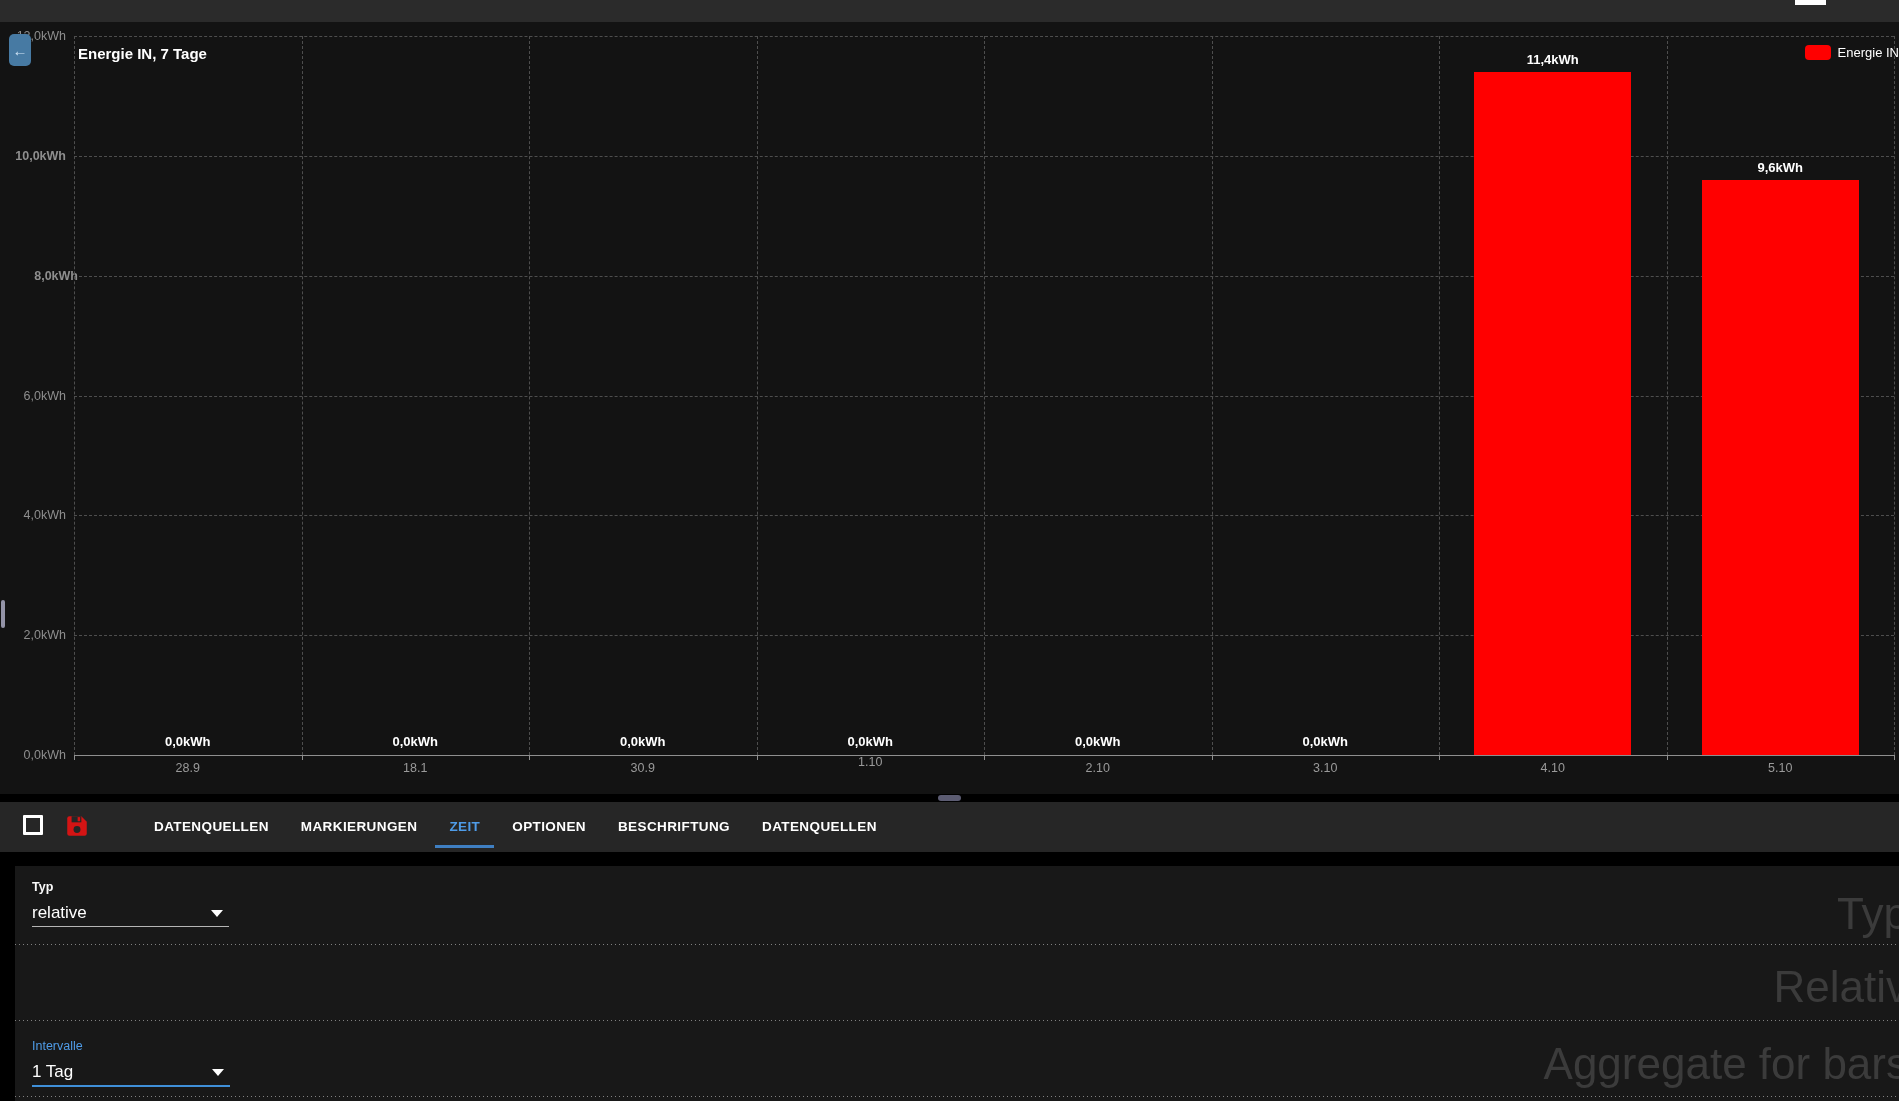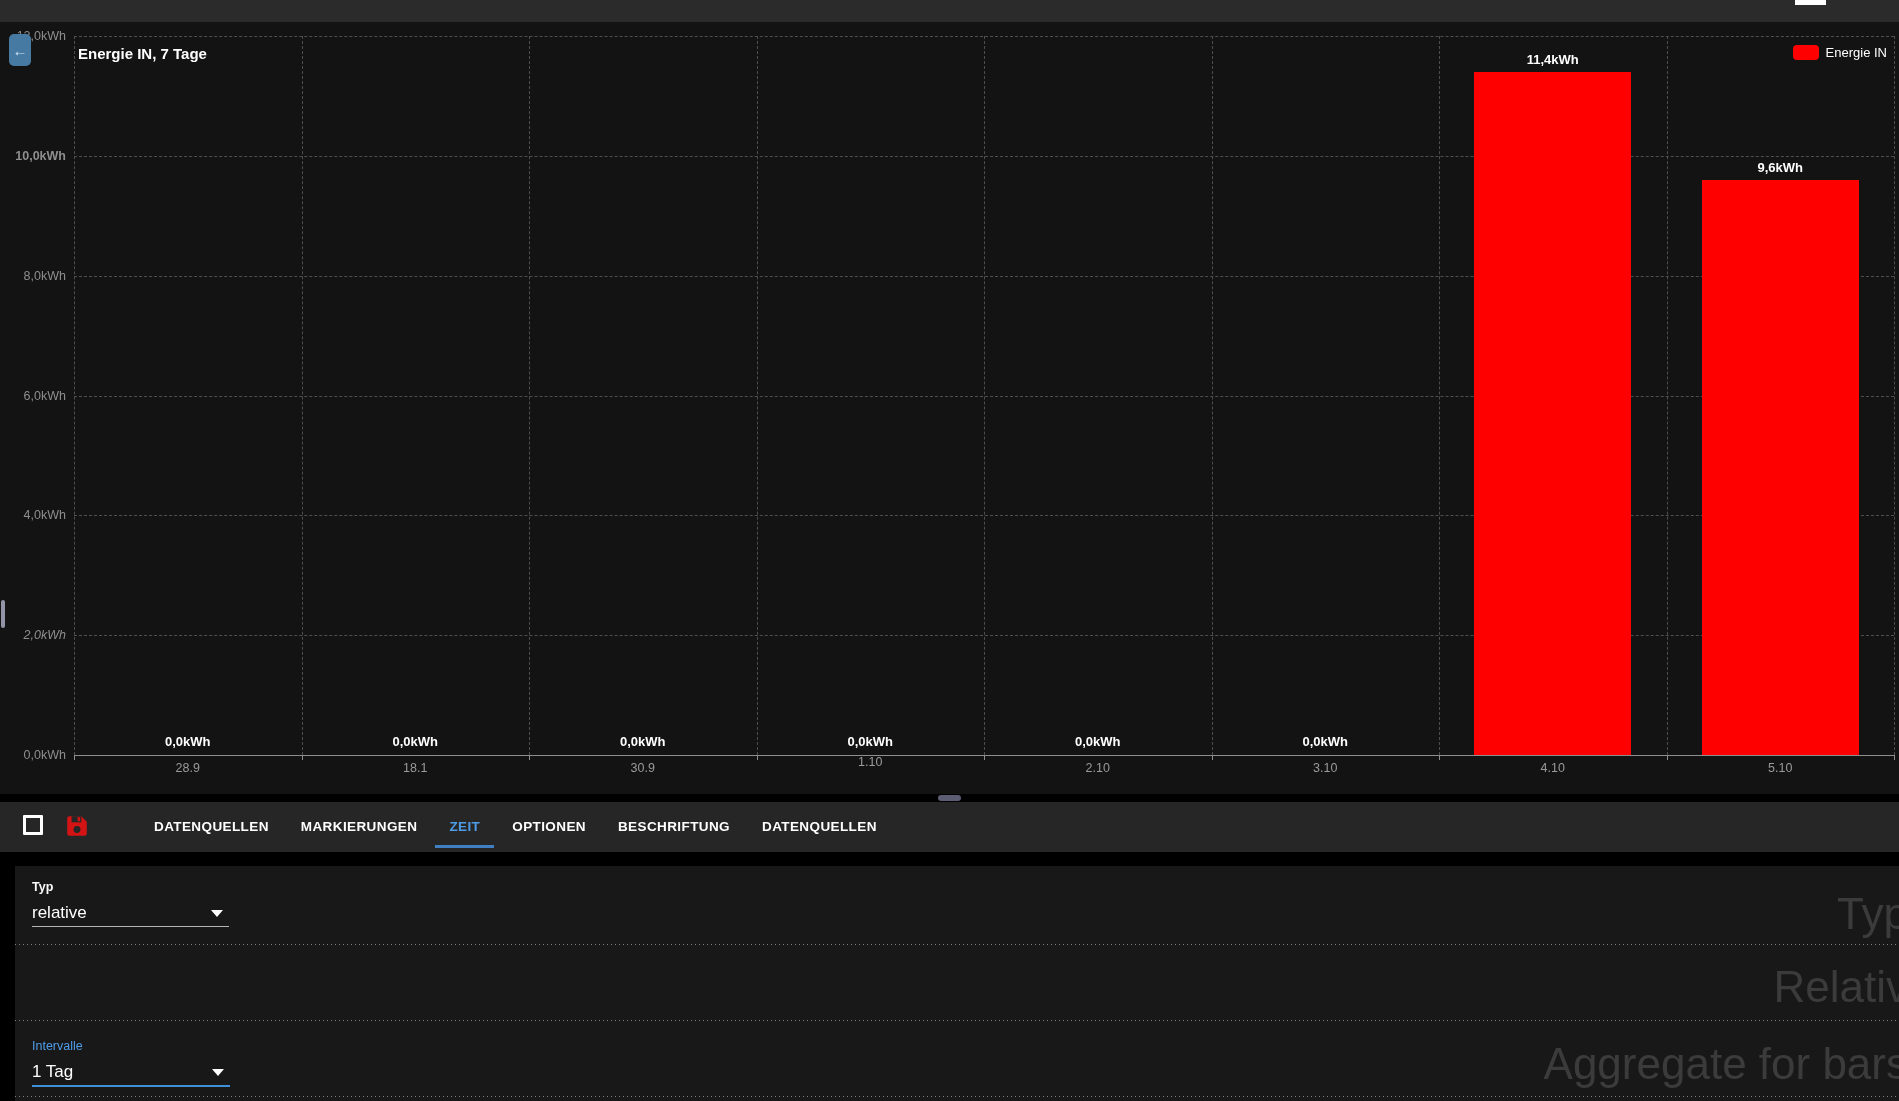--- a/index.html
+++ b/index.html
@@ -16,21 +16,21 @@
   .axis-line{position:absolute;height:1px;background:#8f8f8f;}
   .axis-tick{position:absolute;width:1px;height:5px;background:#8f8f8f;}
   .ylab{position:absolute;width:62px;text-align:right;font-size:12.5px;color:#8e8e8e;}
   .xlab{position:absolute;width:120px;text-align:center;font-size:12.5px;color:#9a9a9a;}
   .vallab{position:absolute;width:140px;text-align:center;font-size:13px;font-weight:600;color:#fff;}
   .bar{position:absolute;}
   #chart-title{position:absolute;left:78px;top:23px;font-size:15px;font-weight:700;color:#fff;z-index:4;}
   #back-button{position:absolute;left:9px;top:12px;width:22px;height:32px;background:#477aa3;
                border-radius:5px;z-index:6;display:flex;align-items:center;justify-content:center;
                color:#cfe3f5;font-size:15px;cursor:pointer;}
-  #legend{position:absolute;top:23px;right:12px;display:flex;align-items:center;gap:7px;z-index:4;margin-left:32px;}
+  #legend{position:absolute;top:23px;right:0;display:flex;align-items:center;gap:7px;z-index:4;margin-left:32px;}
   #legend-swatch{width:26px;height:15px;border-radius:4px;background:#f00;}
   #legend-label{font-size:13px;color:#fff;}
   #chart-scroll-thumb{position:absolute;left:1px;top:578px;width:4px;height:28px;background:#9494a8;border-radius:2px;}
   
   #divider{position:absolute;left:0;top:794px;width:1899px;height:8px;background:#000;}
   #drag-handle{position:absolute;left:938px;top:1px;width:23px;height:6px;background:#5c5c72;border-radius:3px;}
   
   #tabbar{position:absolute;left:0;top:802px;width:1899px;height:50px;background:#262626;}
   #settings-checkbox{position:absolute;left:23px;top:13px;width:14px;height:14px;
                      border:3px solid #fff;background:transparent;border-radius:1px;cursor:pointer;}
@@ -59,27 +59,27 @@
 <body>
 
 <div id="top-strip">
   <div id="tab-indicator"></div>
 </div>
 
 <div id="chart-area">
   <div id="plot-layer">
       <div class="ylab" style="left: 4px; top: 726px;">0,0kWh</div>
       <div class="hgrid" style="left: 74px; top: 613.167px; width: 1820px;"></div>
-      <div class="ylab" style="left: 4px; top: 606.167px; font-style: italic;">2,0kWh</div>
+      <div class="ylab" style="left: 4px; top: 606.167px;">2,0kWh</div>
       <div class="hgrid" style="left: 74px; top: 493.333px; width: 1820px;"></div>
       <div class="ylab" style="left: 4px; top: 486.333px;">4,0kWh</div>
       <div class="hgrid" style="left: 74px; top: 373.5px; width: 1820px;"></div>
       <div class="ylab" style="left: 4px; top: 366.5px;">6,0kWh</div>
       <div class="hgrid" style="left: 74px; top: 253.667px; width: 1820px;"></div>
-      <div class="ylab" style="left: 4px; top: 246.667px;">8,0kWh</div>
+      <div class="ylab" style="left: 16px; top: 246.667px; font-weight: bold;">8,0kWh</div>
       <div class="hgrid" style="left: 74px; top: 133.833px; width: 1820px;"></div>
       <div class="ylab" style="left: 4px; top: 126.833px; font-weight: bold;">10,0kWh</div>
       <div class="hgrid" style="left: 74px; top: 14px; width: 1820px;"></div>
       <div class="ylab" style="left: 4px; top: 7px;">12,0kWh</div>
       <div class="vgrid" style="left: 74px; top: 14px; height: 719px;"></div>
       <div class="axis-tick" style="left: 74px; top: 733px;"></div>
       <div class="vgrid" style="left: 301.5px; top: 14px; height: 719px;"></div>
       <div class="axis-tick" style="left: 301.5px; top: 733px;"></div>
       <div class="vgrid" style="left: 529px; top: 14px; height: 719px;"></div>
       <div class="axis-tick" style="left: 529px; top: 733px;"></div>

